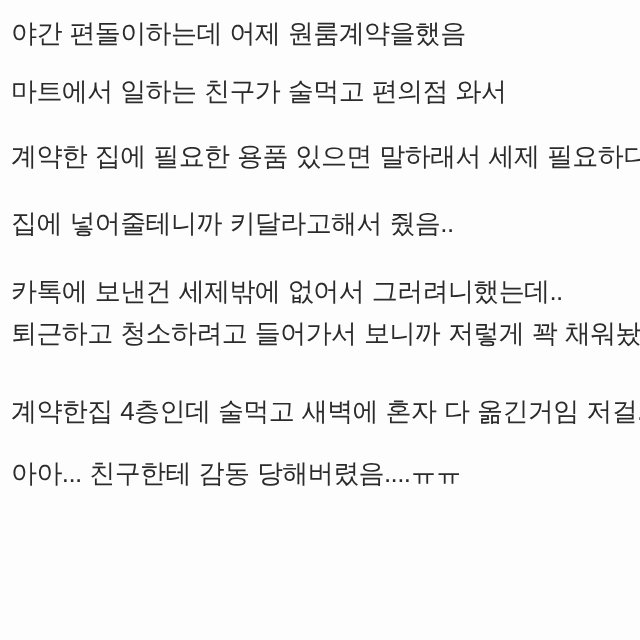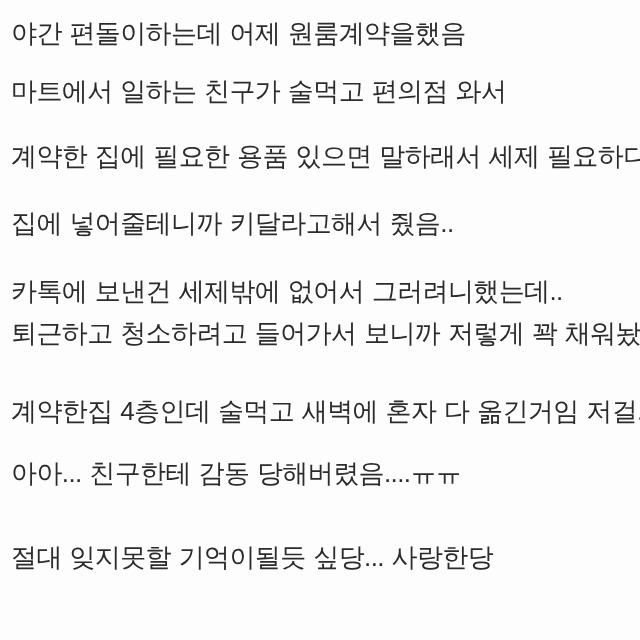--- a/index.html
+++ b/index.html
@@ -48,14 +48,13 @@
 
 <div class="post-container">
   <p class="post-line">야간 편돌이하는데 어제 원룸계약을했음</p>
   <p class="post-line">마트에서 일하는 친구가 술먹고 편의점 와서</p>
   <p class="post-line">계약한 집에 필요한 용품 있으면 말하래서 세제 필요하다니까</p>
   <p class="post-line">집에 넣어줄테니까 키달라고해서 줬음..</p>
   <p class="post-line">카톡에 보낸건 세제밖에 없어서 그러려니했는데..</p>
   <p class="post-line">퇴근하고 청소하려고 들어가서 보니까 저렇게 꽉 채워놨음.......</p>
   <p class="post-line">계약한집 4층인데 술먹고 새벽에 혼자 다 옮긴거임 저걸....미친놈ㅠㅠ</p>
   <p class="post-line">아아... 친구한테 감동 당해버렸음....ㅠㅠ</p>
-  <p class="post-line">절대 잊지못할 기억이될듯 싶당... 사랑한당</p>
 </div>
 
 </body></html>

